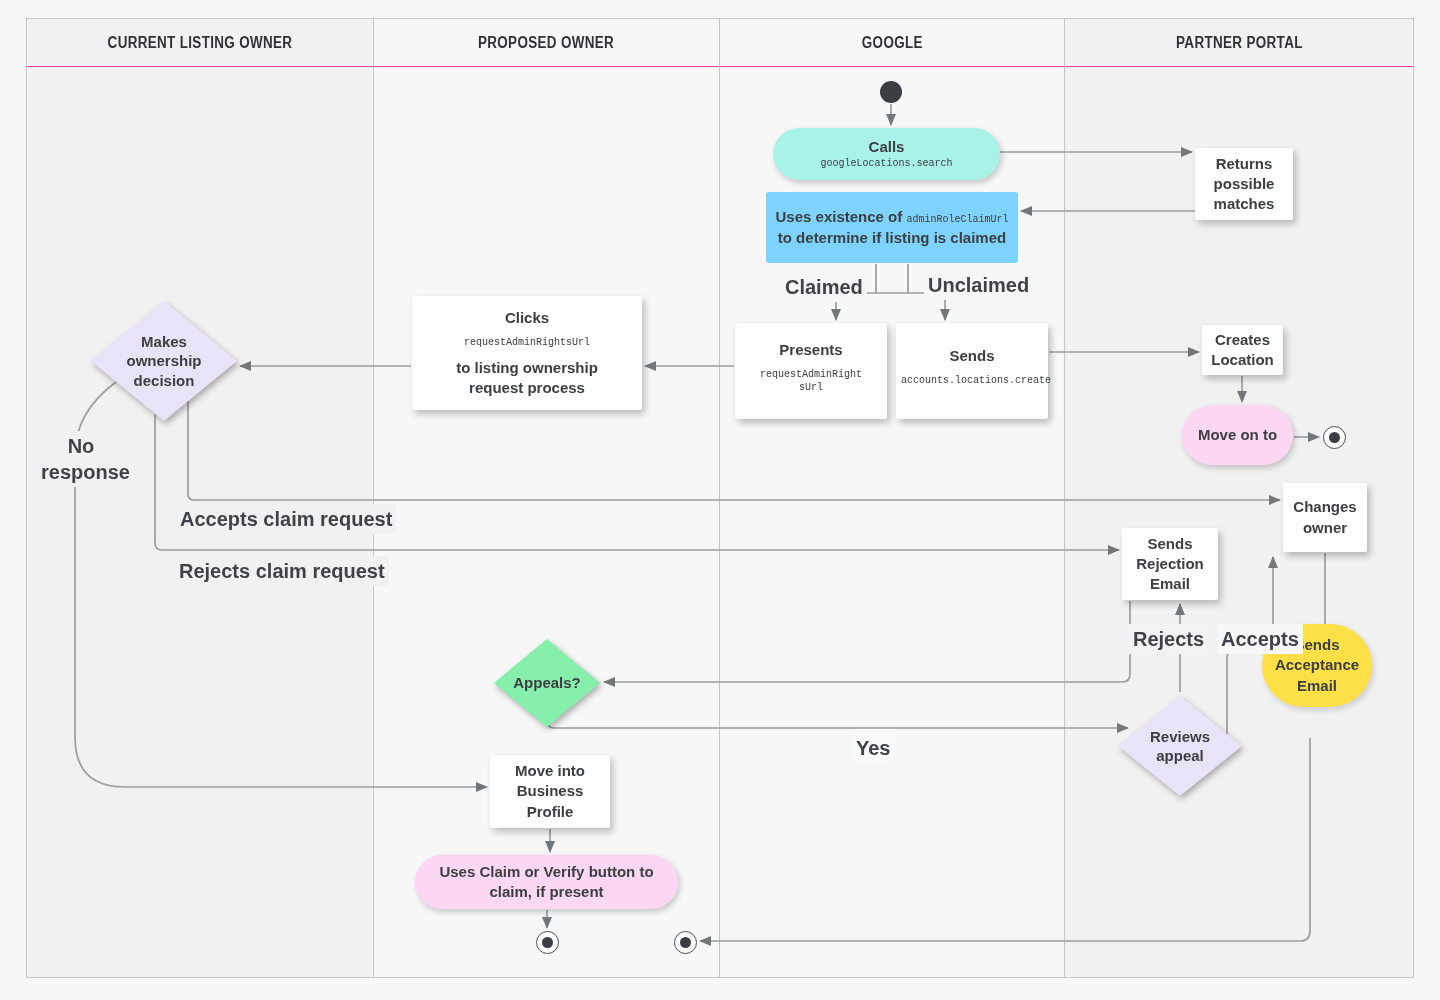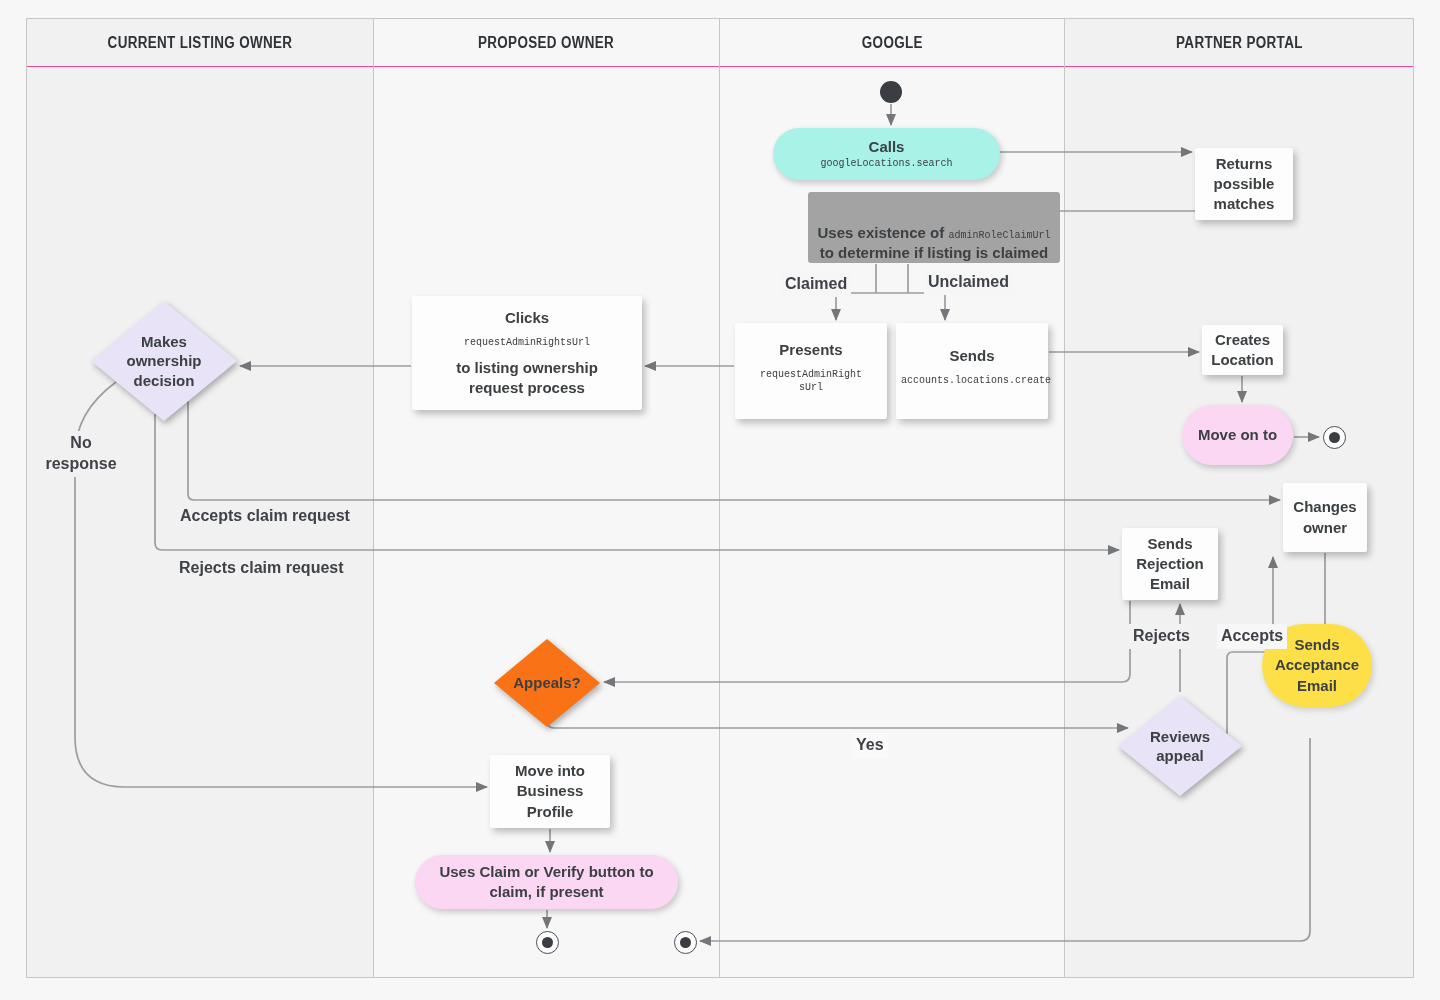--- a/index.html
+++ b/index.html
@@ -52,21 +52,21 @@
     position:absolute;width:22px;height:22px;border-radius:50%;background:#3a3d42;
   }
   .dot-end{
     position:absolute;width:23px;height:23px;border-radius:50%;background:#fdfdfd;
     border:1.5px solid #4a4d52;box-sizing:border-box;
     display:flex;align-items:center;justify-content:center;
   }
   .dot-end i{width:11px;height:11px;border-radius:50%;background:#3a3d42;}
   
   .lbl{
-    position:absolute;font-size:16px;font-weight:700;color:#3f4247;
+    position:absolute;font-size:20px;font-weight:700;color:#3f4247;
     padding:2px 4px;white-space:nowrap;line-height:1.3;
   }
 </style>
 </head>
 <body>
 
 <div class="table">
   <div class="lane dark" style="width:347px">
     <div class="lane-head">
       <span>CURRENT LISTING OWNER</span>
@@ -134,21 +134,21 @@
 
 <div class="node pill" style="left: 773px; top: 128px; width: 227px; height: 52px; background-color: rgb(169, 242, 232);">
   <span>Calls</span>
   <span class="code">googleLocations.search</span>
 </div>
 
 <div class="node whitebox" style="left: 1195px; top: 115px; width: 98px; height: 72px; background-color: rgb(253, 253, 253); margin-top: 33px;">
   <span>Returns possible matches</span>
 </div>
 
-<div class="node flatbox" style="left: 808px; top: 192px; width: 252px; height: 71px; padding: 0px 8px; background-color: #a3a3a3; justify-content: flex-end;">
+<div class="node flatbox" style="left: 766px; top: 192px; width: 252px; height: 71px; padding: 0px 8px; background-color: #7dd3fc;">
   <div>
     <span>Uses existence of</span>
     <span class="code">adminRoleClaimUrl</span>
     <span>to determine if listing is claimed</span>
   </div>
 </div>
 
 <div class="node whitebox" style="left: 735px; top: 323px; width: 152px; height: 96px; background-color: rgb(253, 253, 253);">
   <span>Presents</span>
   <span class="code block" style="width:108px">requestAdminRightsUrl</span>
@@ -187,21 +187,21 @@
 
 <div class="node whitebox" style="left: 1122px; top: 528px; width: 96px; height: 72px; background-color: rgb(253, 253, 253);">
   <span>Sends Rejection Email</span>
 </div>
 
 <div class="node blob" style="left: 1262px; top: 624px; width: 110px; height: 83px; background-color: #fde047;">
   <span>Sends Acceptance Email</span>
 </div>
 
 <div class="dwrap" style="left:494px;top:639px;width:106px;height:88px">
-  <div class="diamond" style="background-color: #f97316;">
+  <div class="diamond" style="background-color: #86efac;">
     <span>Appeals?</span>
   </div>
 </div>
 
 <div class="dwrap" style="left:1118px;top:696px;width:124px;height:100px">
   <div class="diamond" style="background-color: rgb(232, 227, 246);">
     <span style="width:80px">Reviews appeal</span>
   </div>
 </div>
 

